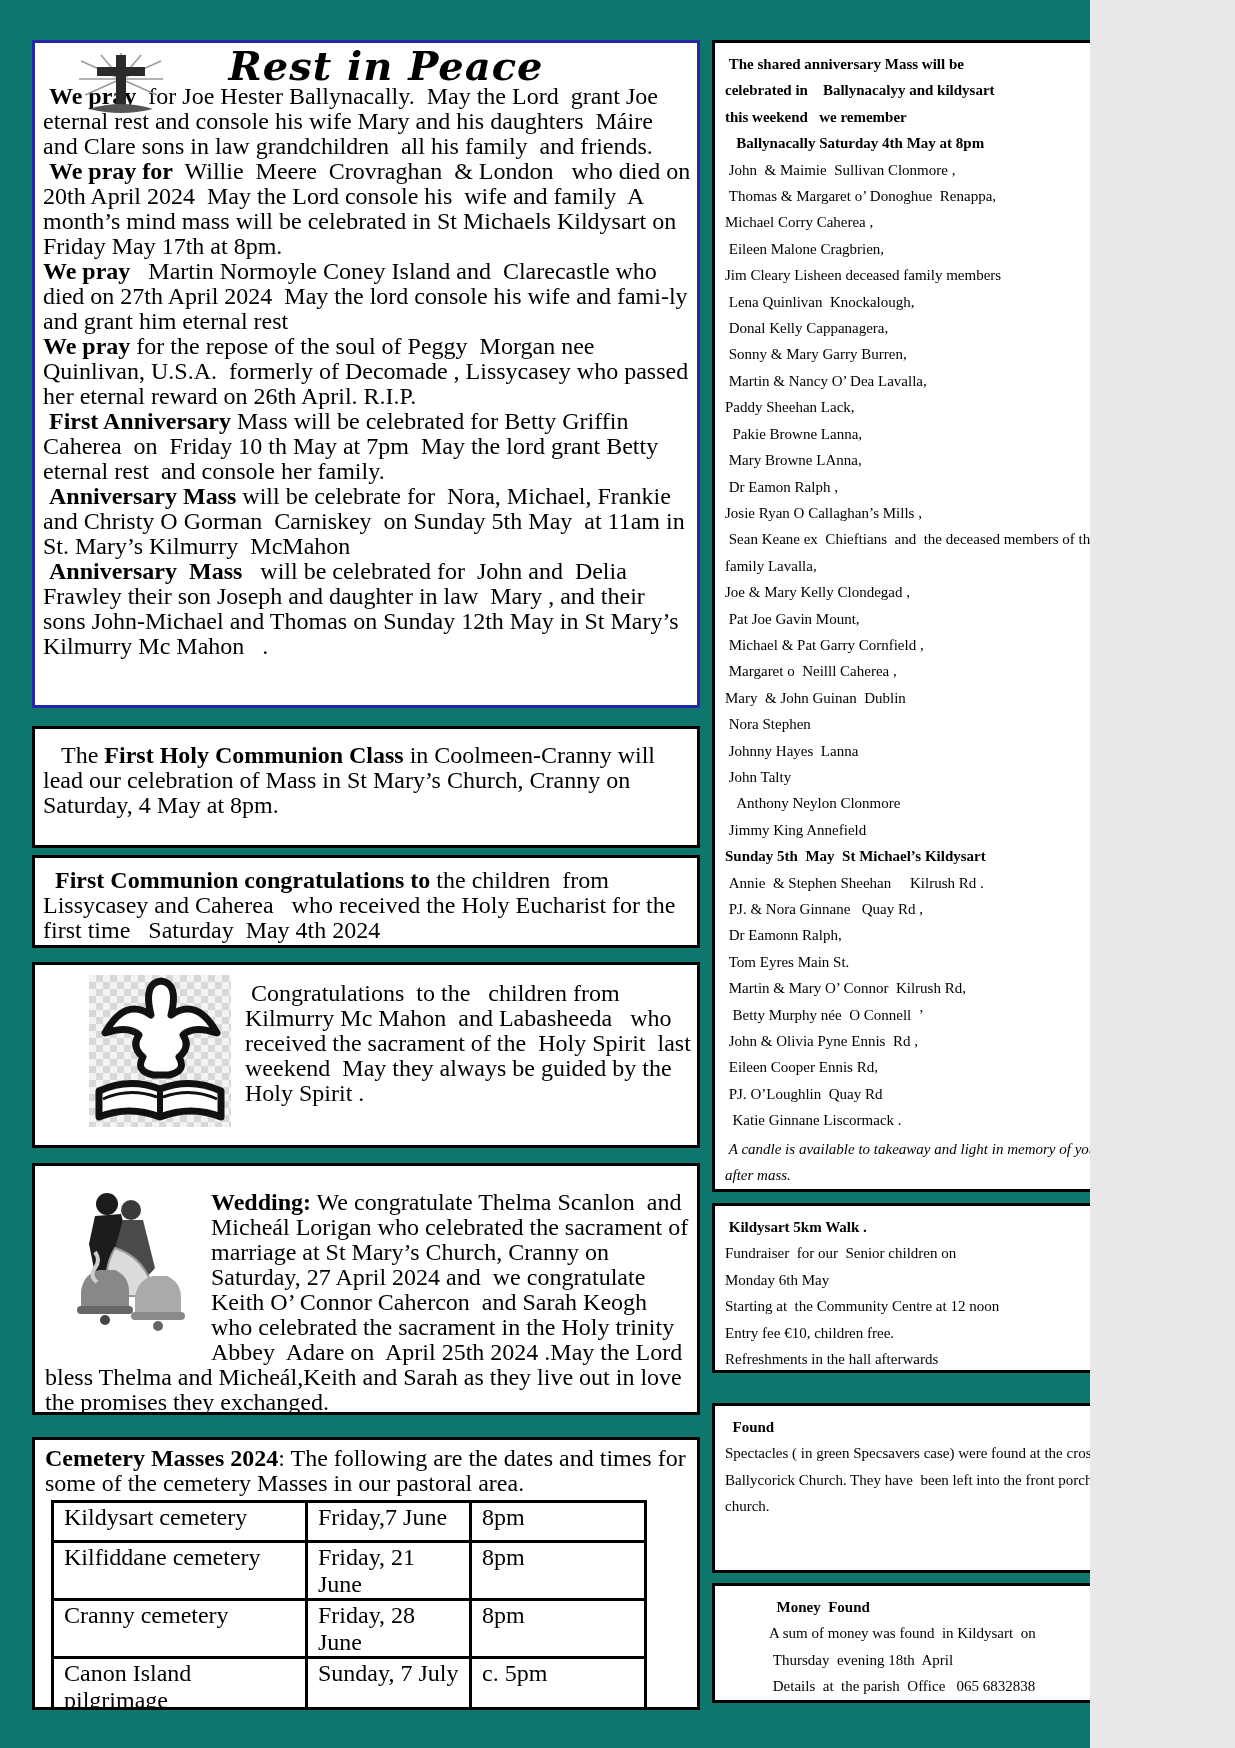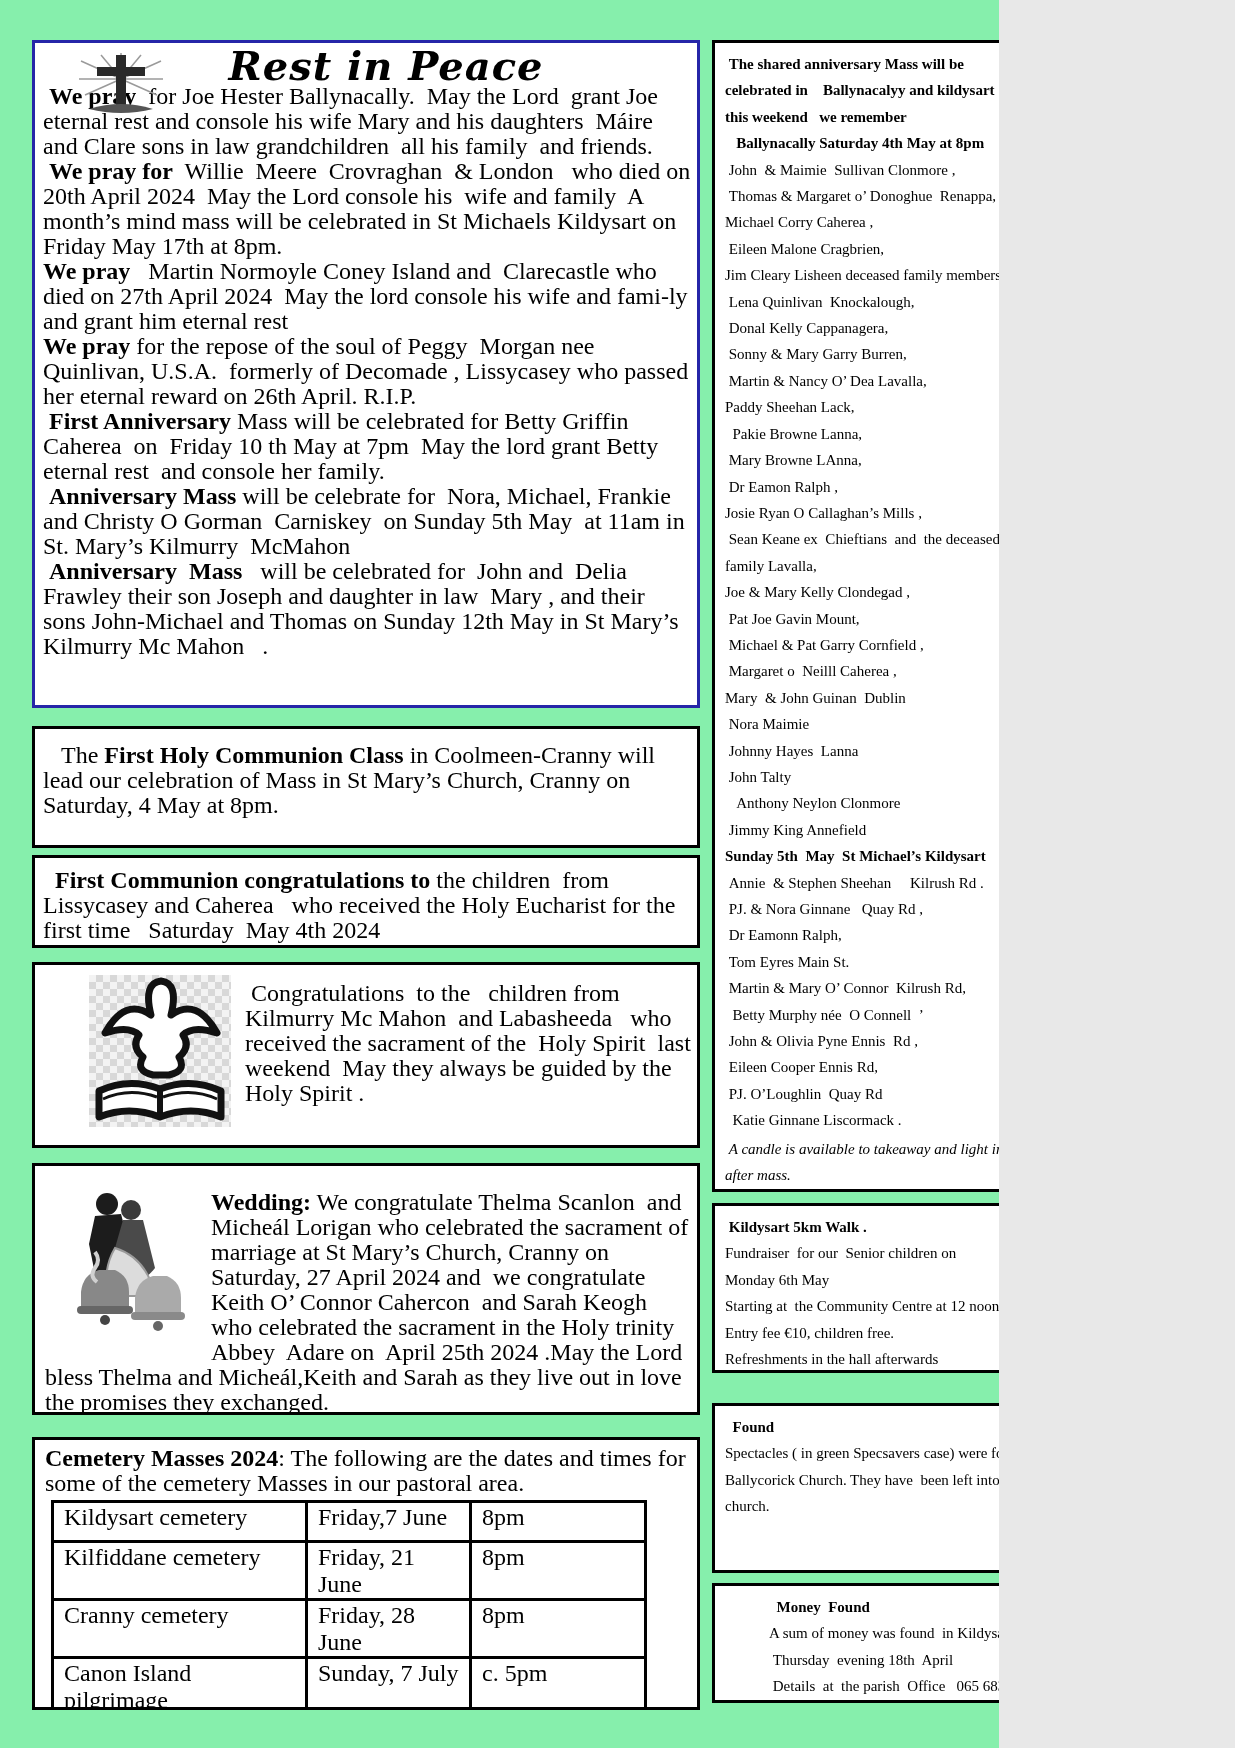--- a/index.html
+++ b/index.html
@@ -1,16 +1,16 @@
 <!DOCTYPE html>
 <html><head>
 <meta charset="utf-8">
 <style>
   html,body{margin:0;padding:0;background:#e8e8e8;}
-  .page{position:relative;width:999px;height:1748px;background:#86efac;
+  .page{position:relative;width:1090px;height:1748px;background:#0f766e;
         font-family:"Liberation Serif",serif;color:#000;overflow:hidden;}
   .box{position:absolute;border:3px solid #000;box-sizing:border-box;background:#fff;overflow:hidden;}
   .rip{left:32px;top:40px;width:668px;height:668px;border-color:#2626a8;}
   .fhc{left:32px;top:726px;width:668px;height:122px;}
   .fc {left:32px;top:855px;width:668px;height:93px;}
   .conf{left:32px;top:962px;width:668px;height:186px;padding-left:44px;}
   .wed{left:32px;top:1163px;width:668px;height:252px;}
   .cem{left:32px;top:1437px;width:668px;height:273px;}
   .r1{left:712px;top:40px;width:478px;height:1152px;}
   .r2{left:712px;top:1203px;width:478px;height:170px;}
@@ -192,21 +192,21 @@
           <div class="line">  Pakie Browne Lanna,</div>
           <div class="line"> Mary Browne LAnna,</div>
           <div class="line"> Dr Eamon Ralph ,</div>
           <div class="line">Josie Ryan O Callaghan’s Mills ,</div>
           <div class="line"> Sean Keane ex  Chieftians  and  the deceased members of the Keane family Lavalla,</div>
           <div class="line">Joe &amp; Mary Kelly Clondegad ,</div>
           <div class="line"> Pat Joe Gavin Mount,</div>
           <div class="line"> Michael &amp; Pat Garry Cornfield ,</div>
           <div class="line"> Margaret o  Neilll Caherea ,</div>
           <div class="line">Mary  &amp; John Guinan  Dublin</div>
-          <div class="line"> Nora Maimie</div>
+          <div class="line"> Nora Stephen</div>
           <div class="line"> Johnny Hayes  Lanna</div>
           <div class="line"> John Talty</div>
           <div class="line">   Anthony Neylon Clonmore</div>
           <div class="line"> Jimmy King Annefield</div>
         </div>
       <div class="subhead">Sunday 5th  May  St Michael’s Kildysart</div>
       <div>
           <div class="line"> Annie  &amp; Stephen Sheehan     Kilrush Rd .</div>
           <div class="line"> PJ. &amp; Nora Ginnane   Quay Rd ,</div>
           <div class="line"> Dr Eamonn Ralph,</div>

